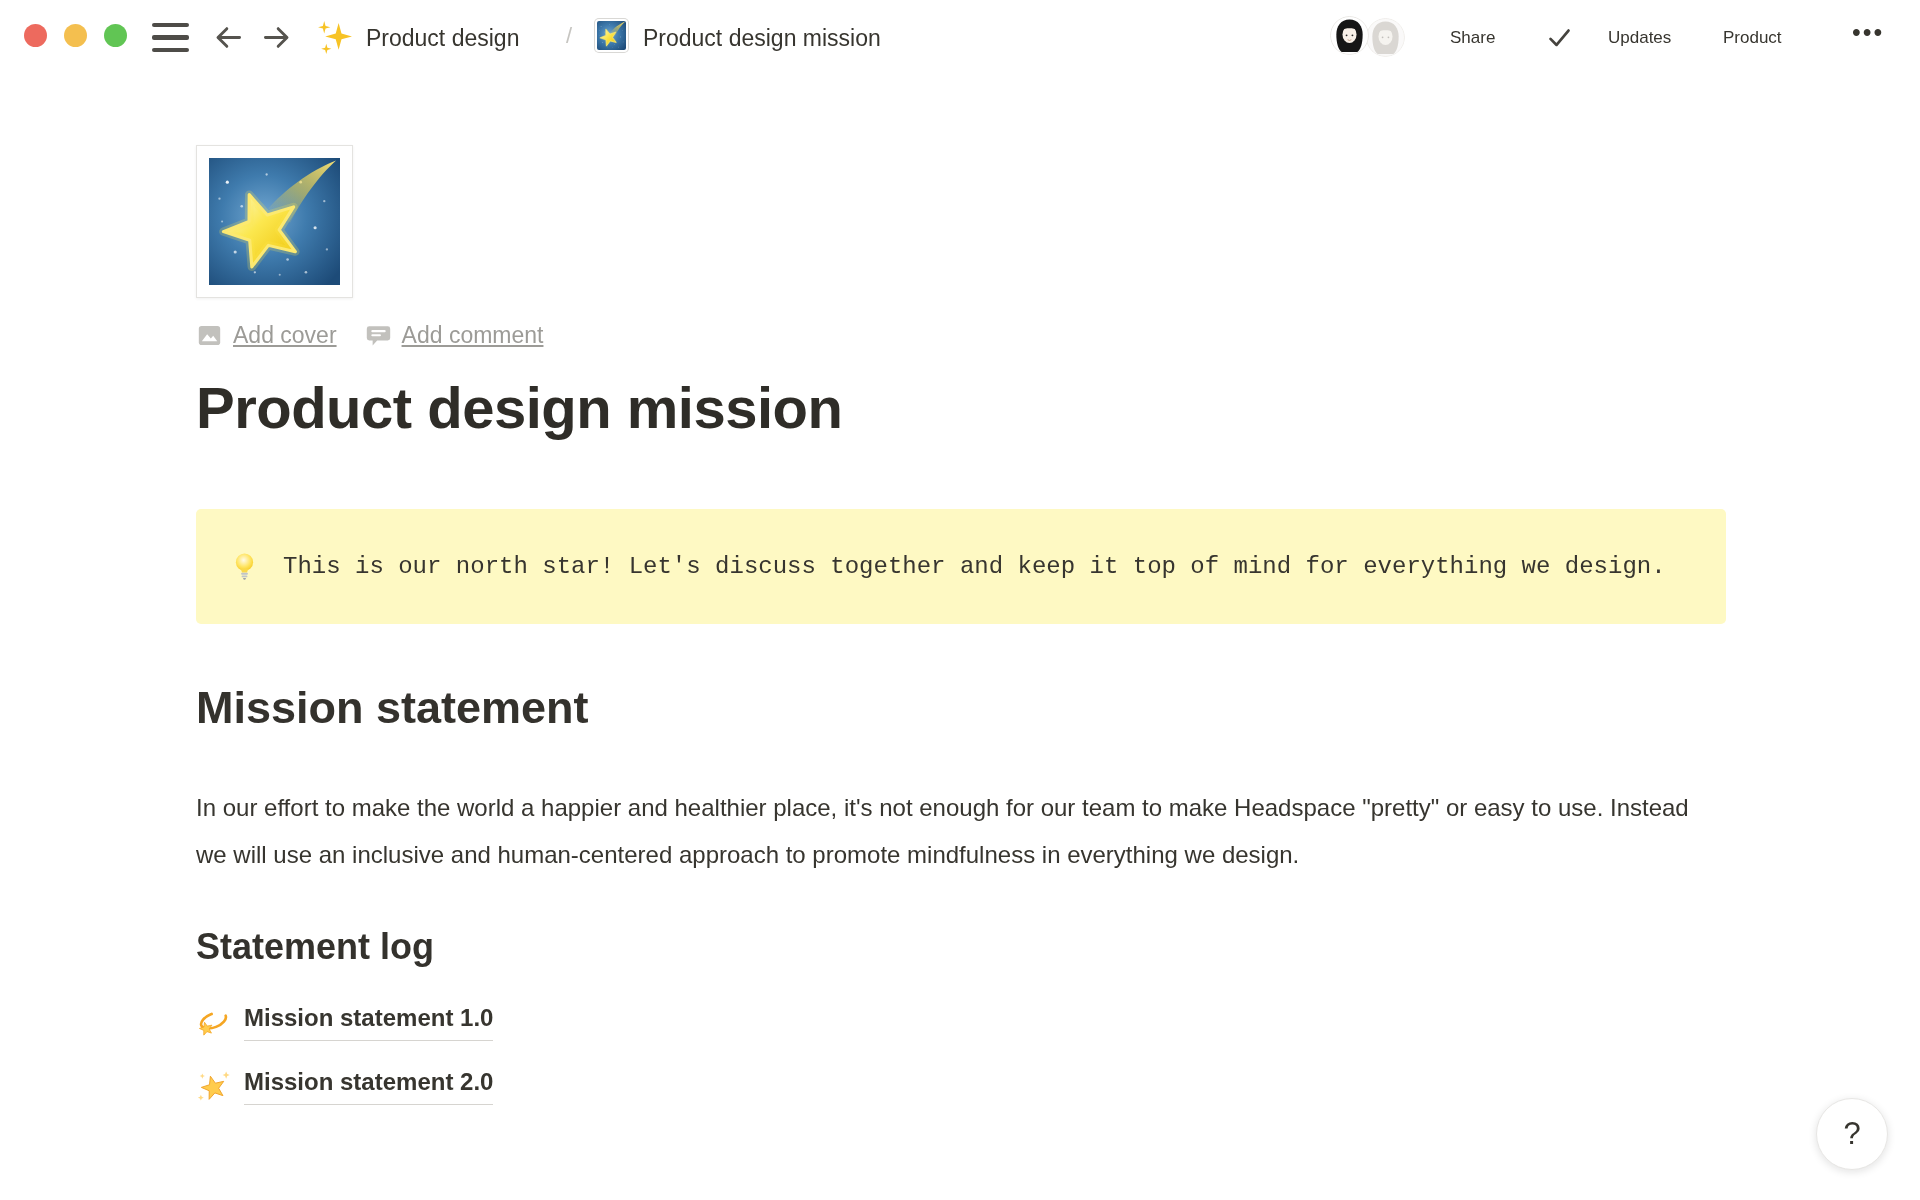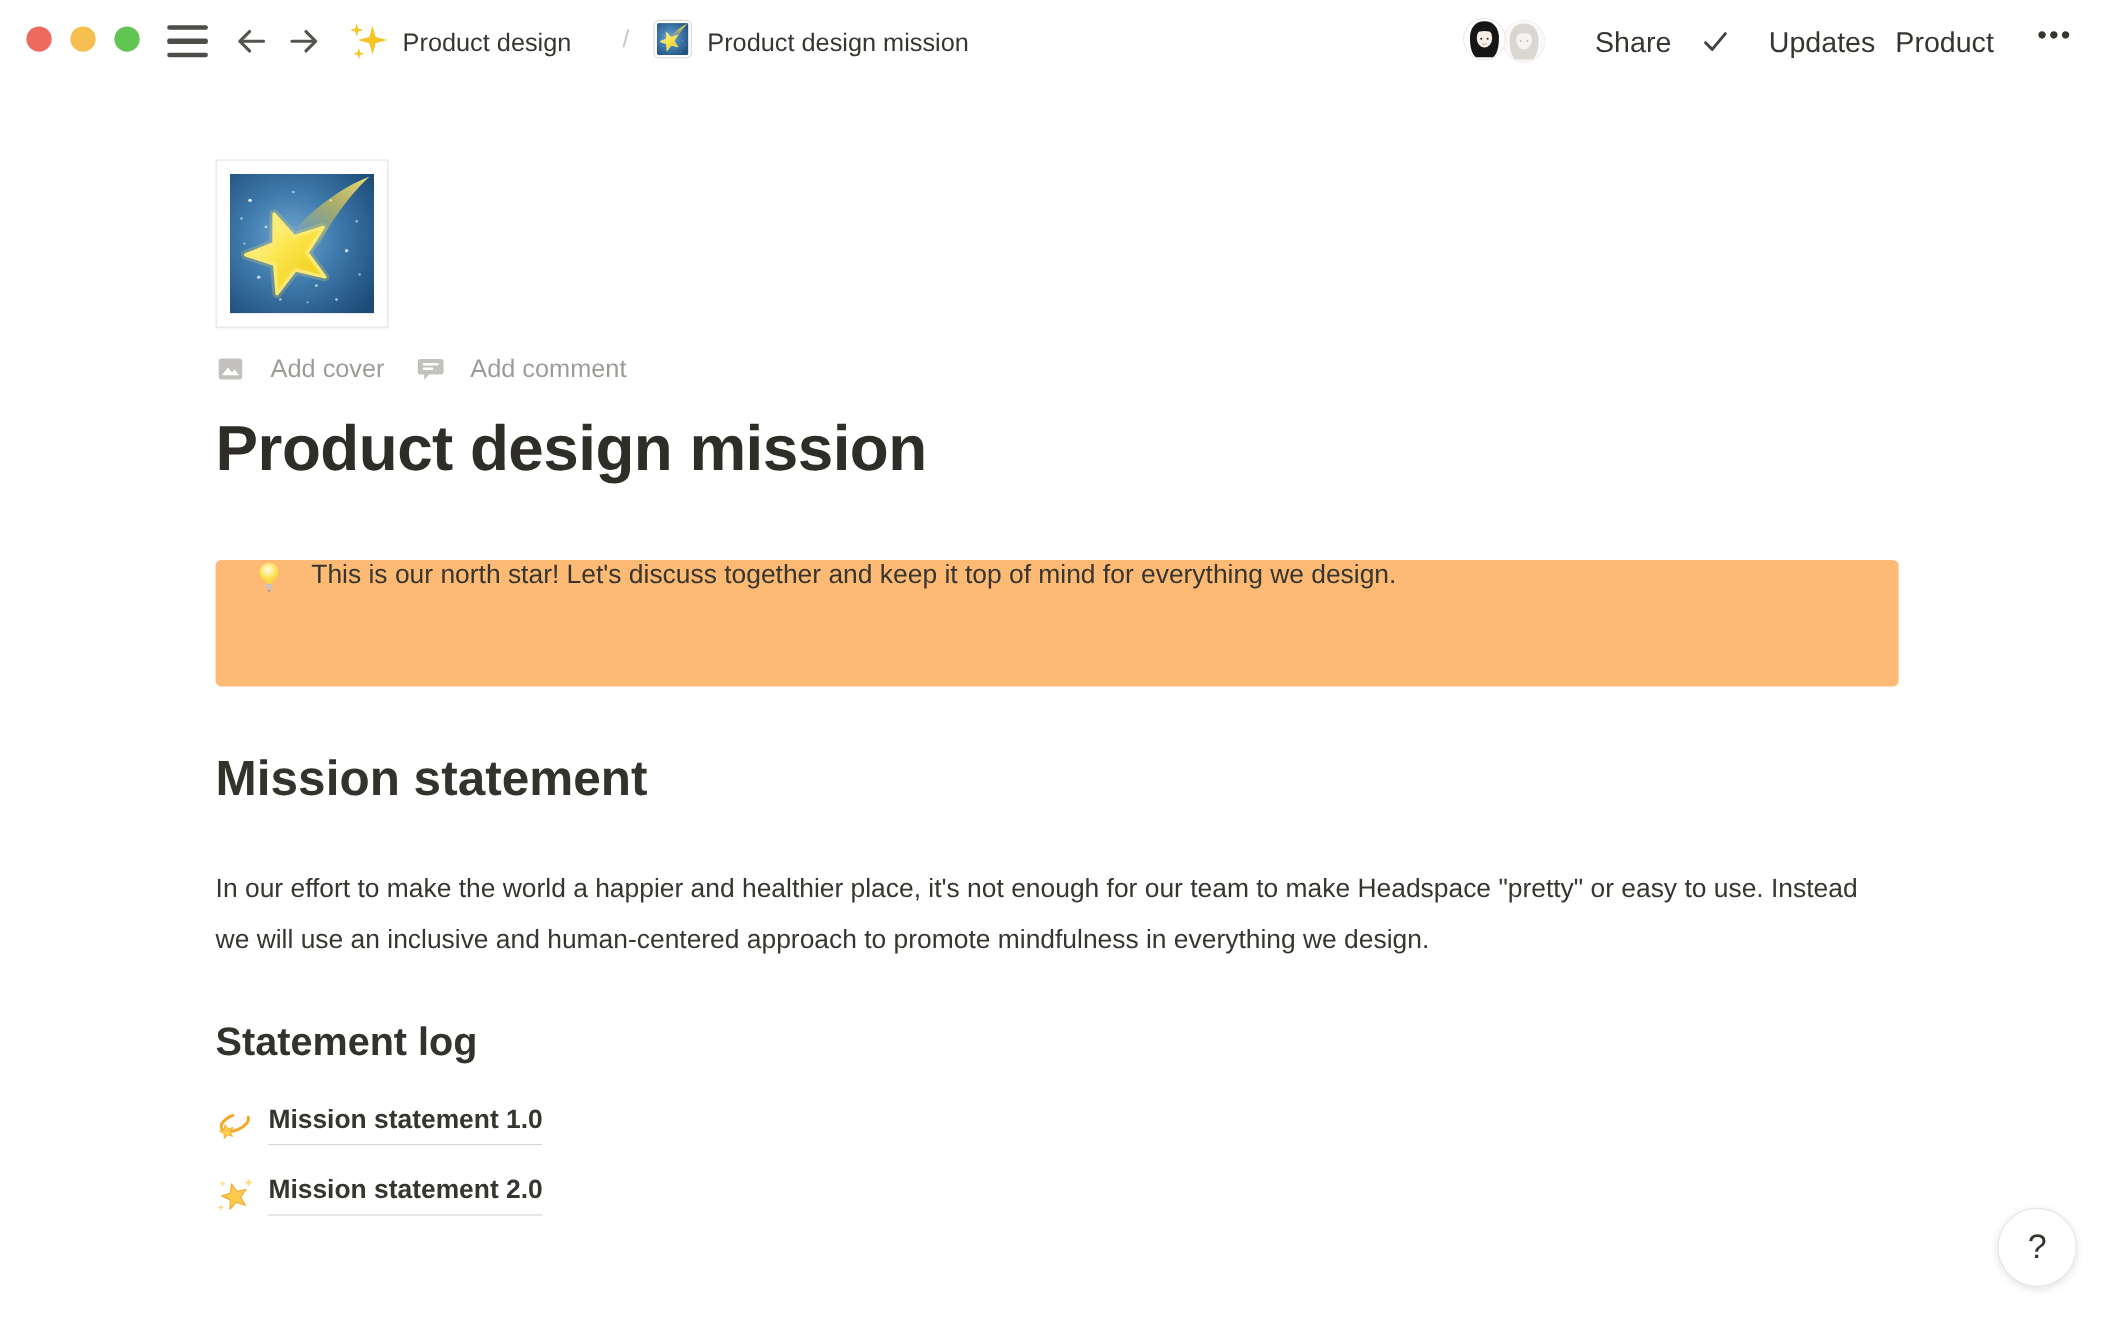--- a/index.html
+++ b/index.html
@@ -25,42 +25,42 @@
   .crumb-icon-star { position:absolute; left:595px; top:19px; width:33px; height:33px;
     border-radius:4px; overflow:hidden; box-shadow:0 0 0 1px #D9D8D5; background:#fff; padding:2px; }
   .crumb-icon-star svg { width:100%; height:100%; border-radius:2px; }
   .crumb2 { position:absolute; left:643px; top:24px; font-size:23px; line-height:28px; cursor:pointer; }
 
   .avatars { position:absolute; left:1330px; top:16px; width:80px; height:40px; }
   .avatars .av { position:absolute; width:39px; height:39px; border-radius:50%; }
   .av-back { left:36px; top:2px; opacity:.85; }
   .av-front { left:0; top:0; }
 
-  .tb-btn { position:absolute; top:24px; font-size:26px; line-height:28px; color:#37352F; cursor:pointer; }
+  .tb-btn { position:absolute; top:24px; font-size:17px; line-height:28px; color:#37352F; cursor:pointer; }
   .btn-share { left:1450px; }
   .updates-check { position:absolute; left:1546px; top:24px; width:27px; height:27px; }
   .btn-updates { left:1586px;margin-left:22px; }
   .btn-favorite { left:1723px; }
   .btn-more { left:1852px; top:18px; font-size:25px; letter-spacing:2px; color:#37352F; }
 
   
   .content { margin-left:196px; width:1530px; }
 
   .page-icon { margin-top:89px; width:157px; height:153px; background:#fff;
     border:1px solid #E4E3E0; box-shadow:0 1px 3px rgba(0,0,0,0.06); padding:12px; cursor:pointer; }
   .page-icon svg { width:100%; height:100%; display:block; }
 
   .add-row { margin-top:24px; display:flex; align-items:center; gap:28px; }
-  .add-item { display:flex; align-items:center; gap:23px; color:#9C9B97; font-size:23px; cursor:pointer; }
+  .add-item { display:flex; align-items:center; gap:10px; color:#9C9B97; font-size:23px; cursor:pointer;text-decoration:underline; }
   .add-item svg { width:27px; height:27px; }
 
   .page-title { margin-top:24px; font-size:58px; line-height:1.2; font-weight:700; color:#2F2D28; letter-spacing:-0.5px; }
 
-  .callout { margin-top:66px; width:1530px; height:115px; background:#fdba74; border-radius:5px;
-    display:flex; align-items:flex-start; padding-left:33px; }
+  .callout { margin-top:66px; width:1530px; height:115px; background:#fef9c3; border-radius:5px;
+    display:flex; align-items:center; padding-left:33px;font-family:Liberation Mono, monospace; }
   .callout-icon { width:31px; height:31px; flex:0 0 auto; }
   .callout-text { margin-left:23px; font-size:24px; color:#37352F; }
 
   .h2 { margin-top:56px; font-size:45px; font-weight:700; line-height:1.25; color:#34322D; }
   .body-text { margin-top:48px; font-size:24px; line-height:47px; color:#37352F; max-width:1535px; }
   .h3 { margin-top:46px; font-size:36px; font-weight:700; line-height:1.3; color:#34322D; }
 
   .link-list { margin-top:20px; }
   .link-row { display:flex; align-items:center; height:64px; cursor:pointer; }
   .link-row svg { width:35px; height:35px; margin-right:13px; flex:0 0 auto; }

